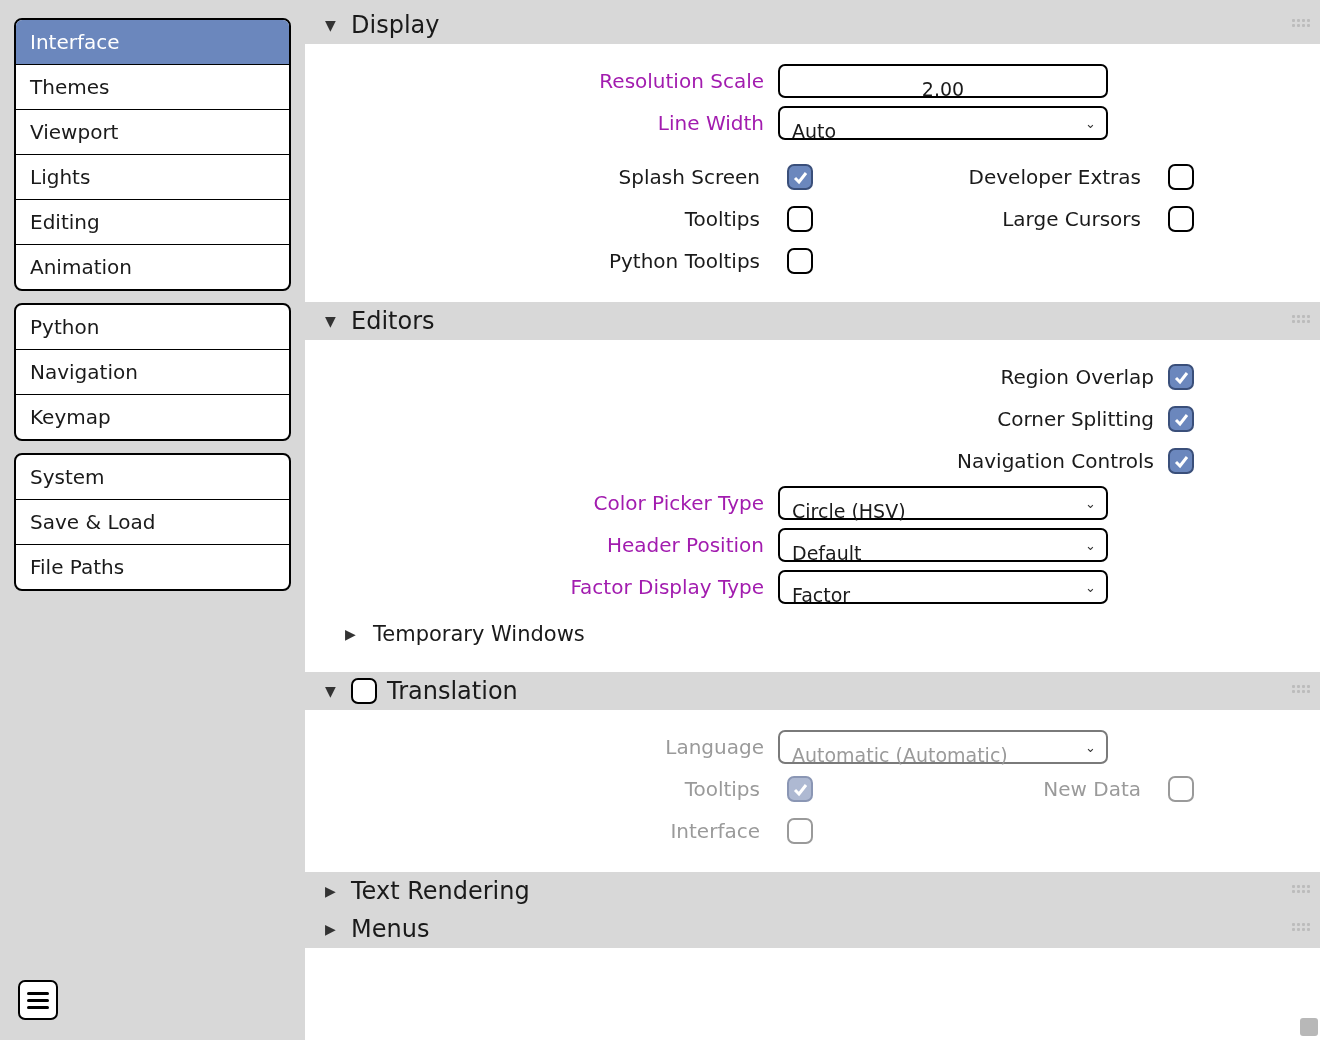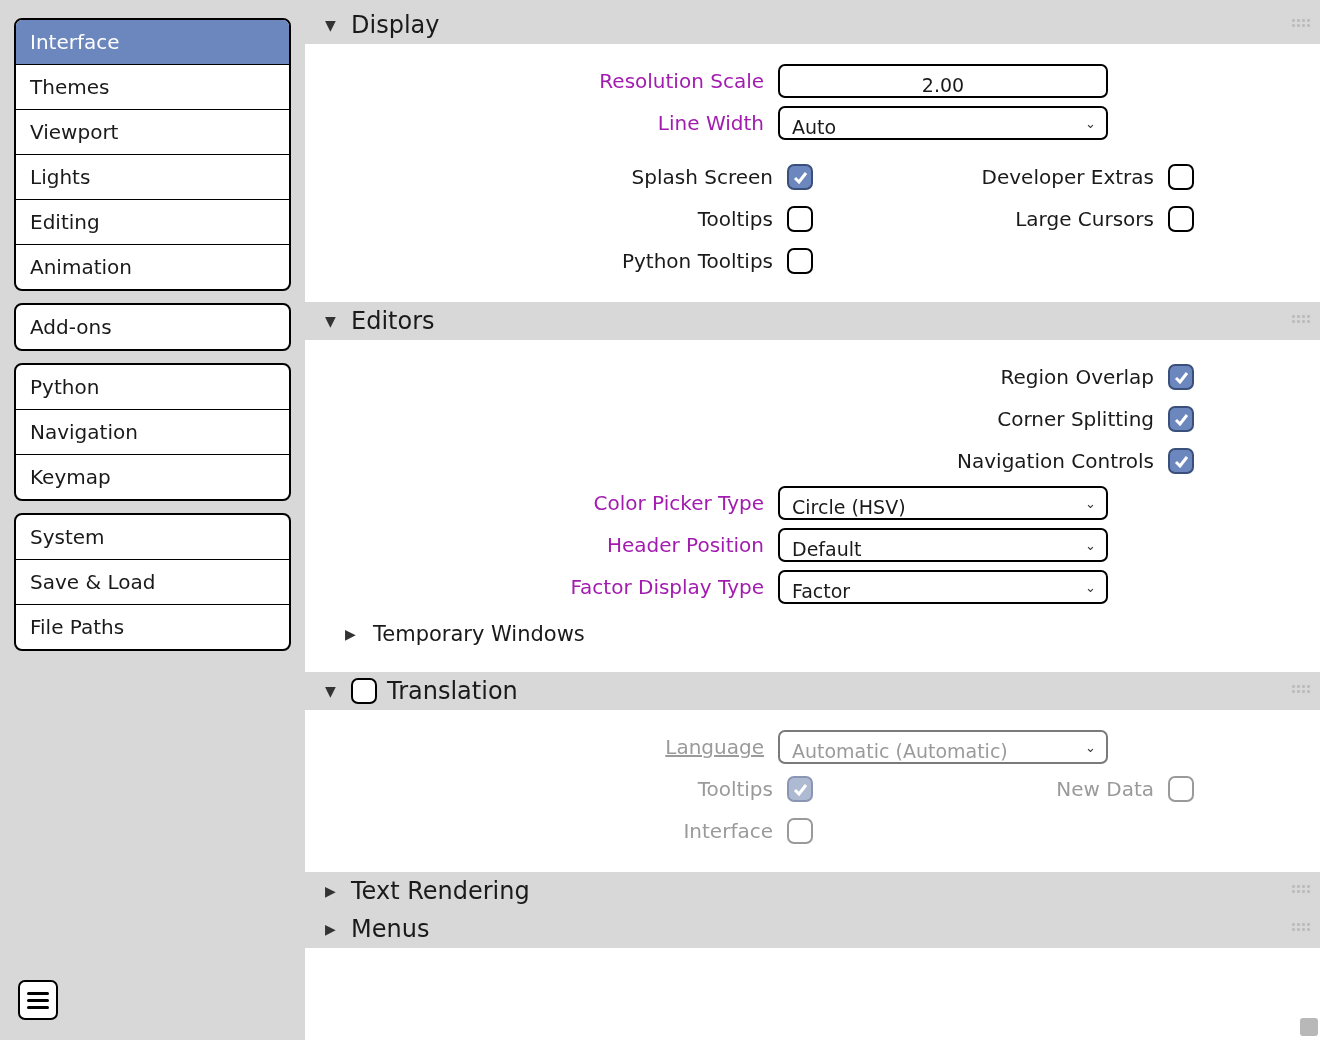--- a/index.html
+++ b/index.html
@@ -124,34 +124,34 @@
     align-items: center;
     min-height: 42px;
   }
   .form-label {
     flex: 0 0 455px;
     text-align: right;
     padding-right: 14px;
     font-size: 20px;
     color: #a21caf;
   }
-  .form-label.disabled, .form-label-short.disabled { color: #9a9a9a; text-decoration: underline; }
+  .form-label.disabled, .form-label-short.disabled { color: #9a9a9a; }
 
   .form-control-wide {
     flex: 0 0 330px;
   }
   .num-input, .select-input {
     width: 100%;
     height: 34px;
     background: #fff;
     border: 2px solid #000;
     border-radius: 7px;
     display: flex;
-    align-items: flex-end;
-    padding: 0 12px;
+    align-items: flex-start;
+    padding: 12px 12px;
     font-size: 19px;
     position: relative;
     cursor: pointer;
   }
   .num-input { justify-content: center; }
   .select-input { justify-content: flex-start; }
   .select-input .chevron {
     position: absolute;
     right: 10px;
     top: 50%;
@@ -185,20 +185,21 @@
 
   
   .check-row {
     display: flex;
     align-items: center;
     min-height: 42px;
   }
   .check-col {
     display: flex;
     align-items: center;
+    gap: 13px;
   }
   .check-col.left {
     flex: 0 0 490px;
     justify-content: flex-end;
   }
   .check-col.right {
     flex: 1;
     justify-content: flex-end;
     padding-right: 108px;
   }
@@ -239,23 +240,20 @@
   <div class="sidebar">
     <div class="side-group">
       <div class="side-item selected">Interface</div>
       <div class="side-item">Themes</div>
       <div class="side-item">Viewport</div>
       <div class="side-item">Lights</div>
       <div class="side-item">Editing</div>
       <div class="side-item">Animation</div>
     </div>
     <div class="side-group">
-      <div class="side-item">Add-ons</div>
-    </div>
-    <div class="side-group">
       <div class="side-item">Python</div>
       <div class="side-item">Navigation</div>
       <div class="side-item">Keymap</div>
     </div>
     <div class="side-group">
       <div class="side-item">System</div>
       <div class="side-item">Save &amp; Load</div>
       <div class="side-item">File Paths</div>
     </div>
   </div>

